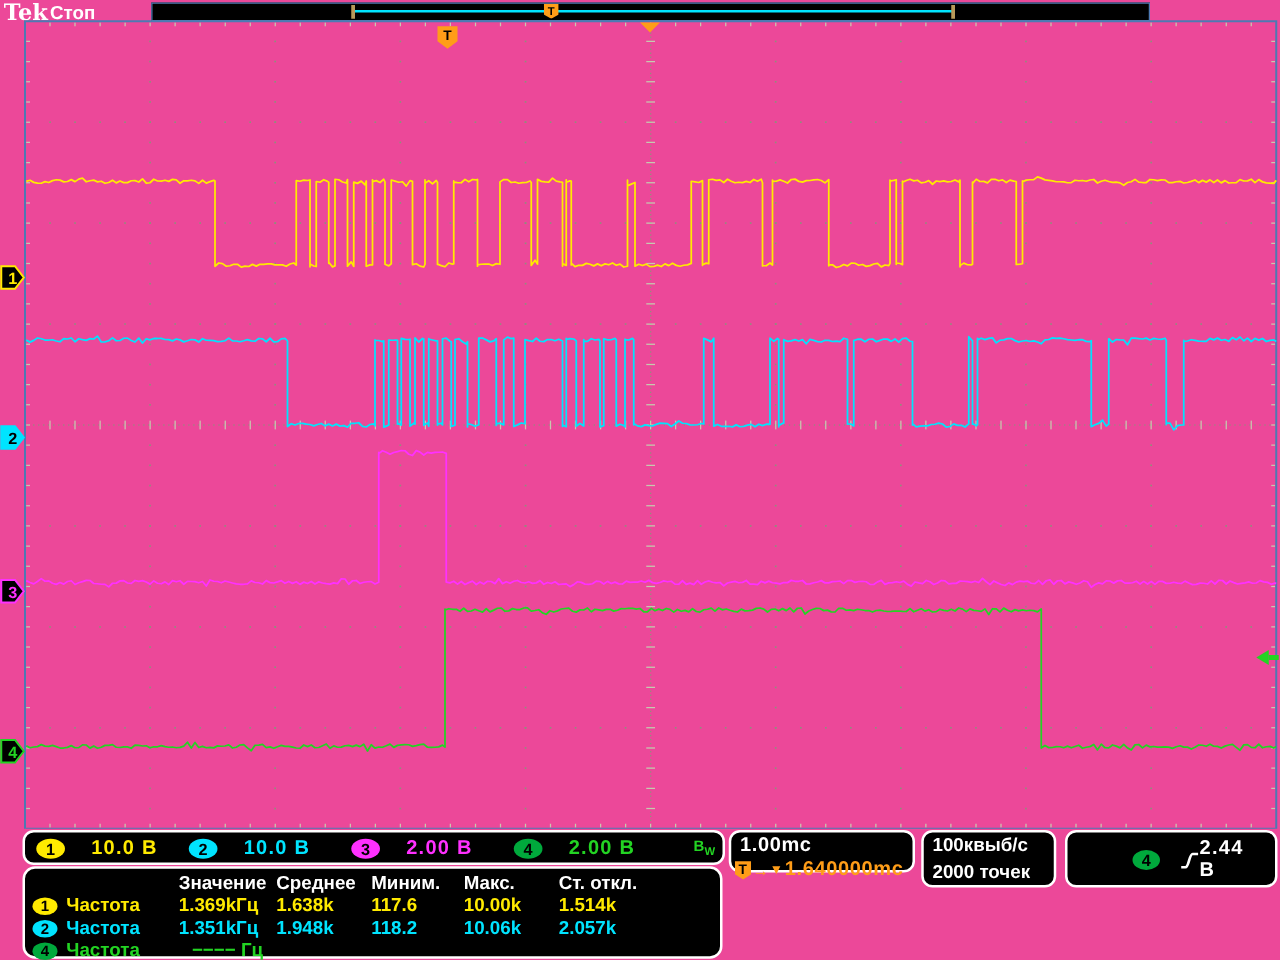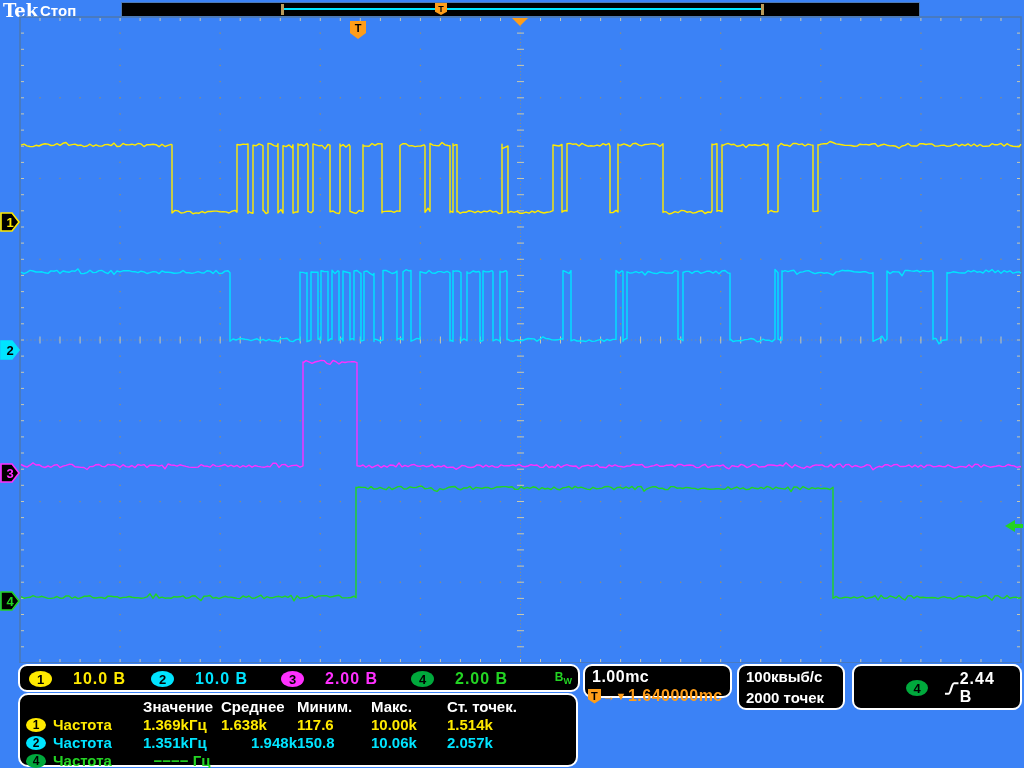--- a/index.html
+++ b/index.html
@@ -1,16 +1,16 @@
 <!DOCTYPE html>
 <html><head>
 <meta charset="utf-8">
 <style>
   html,body{margin:0;padding:0;background:#000;}
-  #screen{position:relative;width:1024px;height:768px;background:#3b82f6;overflow:hidden;
+  #screen{position:relative;width:1024px;height:768px;background:#ec4899;overflow:hidden;
           font-family:"Liberation Sans","DejaVu Sans",sans-serif;font-weight:bold;}
   .abs{position:absolute;}
   
   #tek-logo{left:3px;top:0px;font-family:"DejaVu Serif","Liberation Serif",serif;
             font-size:18px;color:#fff;letter-spacing:0px;}
   #acq-status{left:40px;top:2px;font-size:15px;color:#fff;}
   
   #rec-bar{left:121px;top:2px;width:797px;height:13px;border:1px solid #4d79b3;background:#000;}
   #rec-bar .rec-line{position:absolute;left:162px;top:5px;width:478px;height:2px;}
   #rec-bar .bracket{position:absolute;top:1px;width:3px;height:11px;}
@@ -1457,39 +1457,39 @@
     </div>
   </div>
 
   <div class="abs box" id="meas-box">
     <div id="meas-grid">
       <div></div>
       <div class="mh">Значение</div>
       <div class="mh">Среднее</div>
       <div class="mh">Миним.</div>
       <div class="mh">Макс.</div>
-      <div class="mh">Ст. точек.</div>
+      <div class="mh">Ст. откл.</div>
 
       <div class="mlabel" style="color: rgb(255, 234, 0);">
         <span class="badge small" style="background-color: rgb(255, 234, 0);">1</span>
         <span>Частота</span>
       </div>
       <div class="mc" style="color: rgb(255, 234, 0);">1.369kГц</div>
       <div class="mc" style="color: rgb(255, 234, 0);">1.638k</div>
       <div class="mc" style="color: rgb(255, 234, 0);">117.6</div>
       <div class="mc" style="color: rgb(255, 234, 0);">10.00k</div>
       <div class="mc" style="color: rgb(255, 234, 0);">1.514k</div>
 
       <div class="mlabel" style="color: rgb(0, 228, 255);">
         <span class="badge small" style="background-color: rgb(0, 228, 255);">2</span>
         <span>Частота</span>
       </div>
       <div class="mc" style="color: rgb(0, 228, 255);">1.351kГц</div>
-      <div class="mc" style="color: rgb(0, 228, 255); text-align: right;">1.948k</div>
-      <div class="mc" style="color: rgb(0, 228, 255);">150.8</div>
+      <div class="mc" style="color: rgb(0, 228, 255);">1.948k</div>
+      <div class="mc" style="color: rgb(0, 228, 255);">118.2</div>
       <div class="mc" style="color: rgb(0, 228, 255);">10.06k</div>
       <div class="mc" style="color: rgb(0, 228, 255);">2.057k</div>
 
       <div class="mlabel" style="color: rgb(35, 212, 35);">
         <span class="badge small" style="background-color: rgb(0, 169, 60);">4</span>
         <span>Частота</span>
       </div>
       <div class="mc" style="color: rgb(35, 212, 35); text-align: center;">−−−− Гц</div>
     </div>
   </div>

